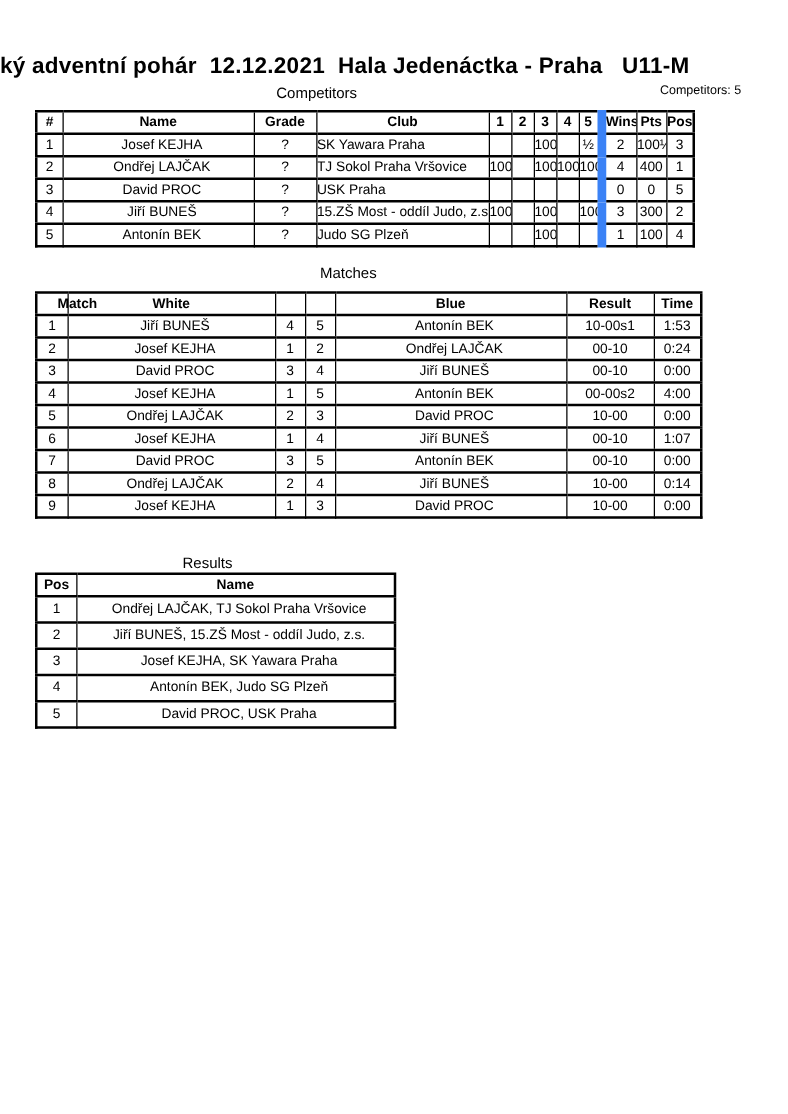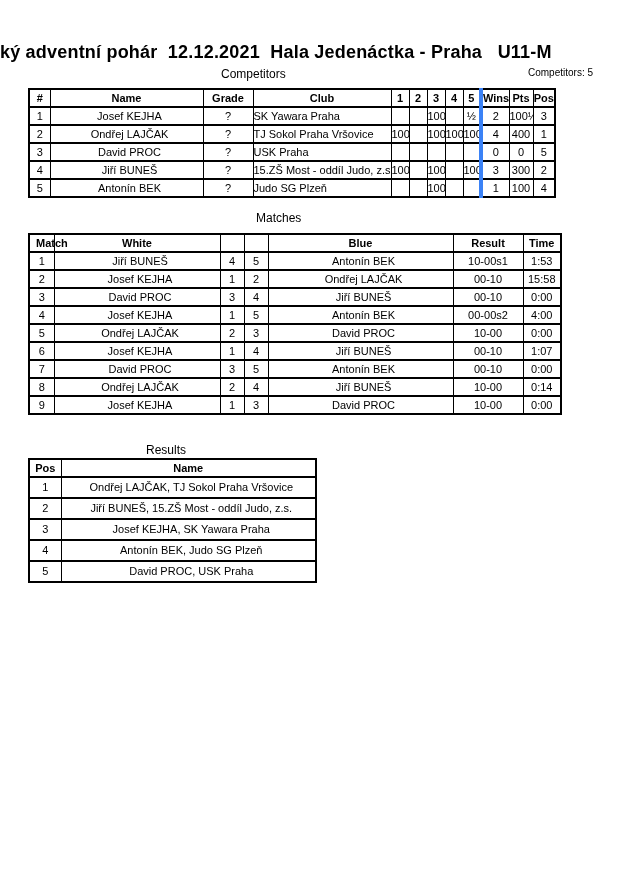--- a/index.html
+++ b/index.html
@@ -23,22 +23,22 @@
     font-size:11px; font-weight:normal; text-align:center; vertical-align:middle;
     padding:0; overflow:hidden; white-space:nowrap; height:16px; line-height:16px;
   }
   th { font-weight:bold; }
   .tbl-competitors { left:28px; top:88px;  width:526px; }
   .tbl-matches     { left:28px; top:233px; width:532px; }
   .tbl-results     { left:28px; top:458px; width:287px; }
   .tbl-results td  { height:19px; line-height:19px; }
   .name-cell { text-align:center; padding-left:6px; }
   .club-cell { text-align:left; }
-  .thick-left { border-left:4px solid #3b82f6; }
-  .hdr-left { text-align:right; padding-left:6px; overflow:visible; }
+  .thick-left { border-left:7px solid #3b82f6; }
+  .hdr-left { text-align:right; padding-left:16px; overflow:visible; }
 </style>
 </head>
 <body>
 
 <div class="page-title">ký adventní pohár  12.12.2021  Hala Jedenáctka - Praha   U11-M</div>
 <div class="section-title sec-competitors">Competitors</div>
 <div class="competitors-count">Competitors: 5</div>
 
 <table class="tbl-competitors">
   <colgroup>
@@ -174,21 +174,21 @@
     <td>10-00s1</td>
     <td>1:53</td>
   </tr>
   <tr>
     <td>2</td>
     <td class="name-cell">Josef KEJHA</td>
     <td>1</td>
     <td>2</td>
     <td class="name-cell">Ondřej LAJČAK</td>
     <td>00-10</td>
-    <td>15:58</td>
+    <td>0:24</td>
   </tr>
   <tr>
     <td>3</td>
     <td class="name-cell">David PROC</td>
     <td>3</td>
     <td>4</td>
     <td class="name-cell">Jiří BUNEŠ</td>
     <td>00-10</td>
     <td>0:00</td>
   </tr>

